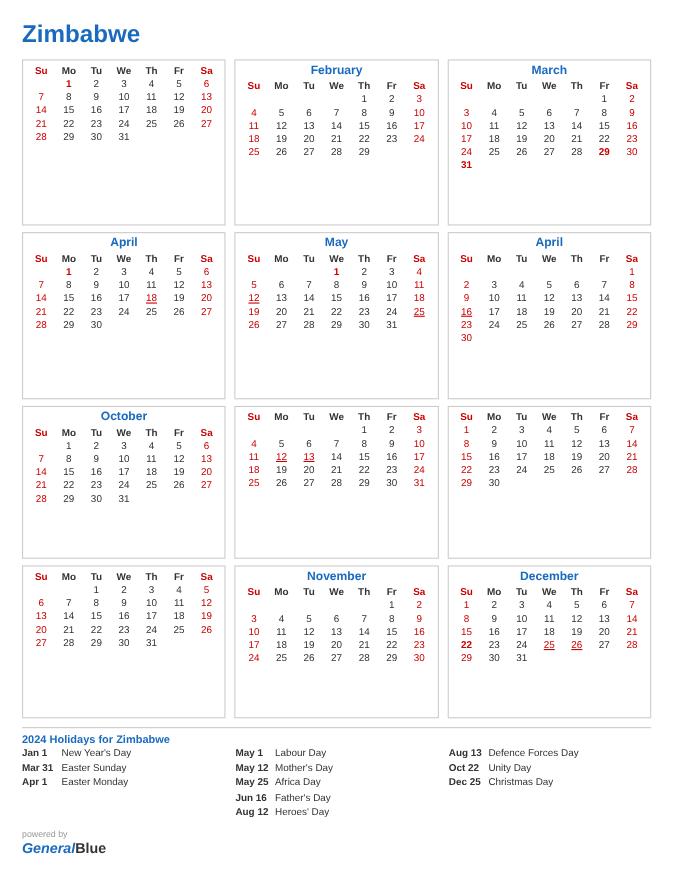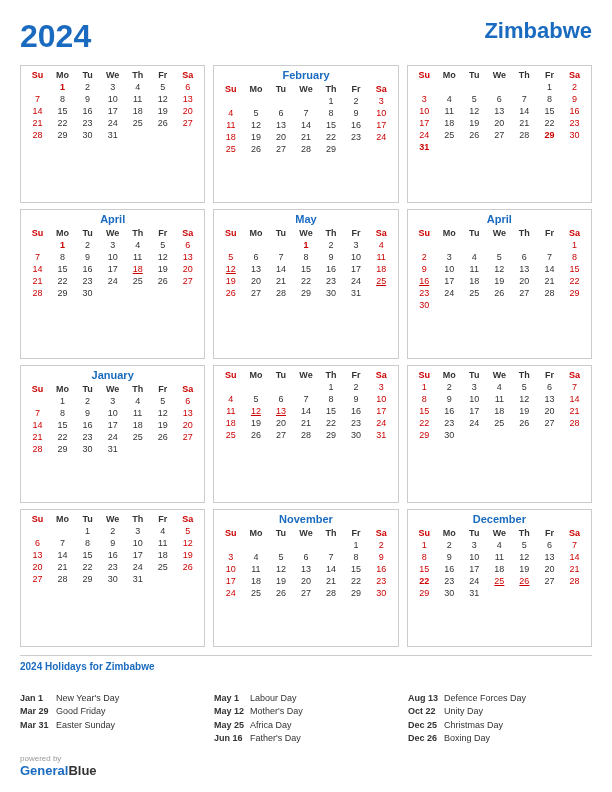--- a/index.html
+++ b/index.html
@@ -74,21 +74,21 @@
     }
     .holidays-section {
       margin-top: 8px;
       border-top: 1px solid #ccc;
       padding-top: 5px;
     }
     .holidays-title {
       font-size: 10px;
       font-weight: bold;
       color: #1a6bbf;
-      margin-bottom: 20px;
+      margin-bottom: 0;
     }
     .holidays-cols {
       display: grid;
       grid-template-columns: 1fr 1fr 1fr;
       gap: 0 10px;
     }
     .holiday-entry {
       display: flex;
       gap: 4px;
       margin-bottom: 1px;
@@ -113,28 +113,28 @@
       font-size: 8px;
       color: #999;
     }
     .general-blue {
       font-size: 13px;
       font-weight: bold;
       color: #333;
     }
     .general-blue span {
       color: #1a6bbf;
+      font-style: italic;
     }
   </style>
 </head>
 <body>
 
 <div class="page">
   <div class="header">
-    <div class="year-title">2024</div>
     <div class="country-title">Zimbabwe</div>
   </div>
 
   <div class="calendars-grid" id="calendars-grid">
   <div class="month-block">
         <table class="cal-table">
           <thead>
             <tr>
               <th style="color: rgb(204, 0, 0);">Su</th>
               <th>Mo</th>
@@ -251,20 +251,21 @@
               <td>27</td>
               <td>28</td>
               <td>29</td>
               <td></td>
               <td></td>
             </tr>
           </tbody>
         </table>
       </div>
       <div class="month-block">
+        <div class="month-name">March</div>
         <table class="cal-table">
           <thead>
             <tr>
               <th style="color: rgb(204, 0, 0);">Su</th>
               <th>Mo</th>
               <th>Tu</th>
               <th>We</th>
               <th>Th</th>
               <th>Fr</th>
               <th style="color: rgb(204, 0, 0);">Sa</th>
@@ -520,21 +521,21 @@
               <td></td>
               <td></td>
               <td></td>
               <td></td>
               <td></td>
             </tr>
           </tbody>
         </table>
       </div>
       <div class="month-block">
-        <div class="month-name">January</div>
+        <div class="month-name">October</div>
         <table class="cal-table">
           <thead>
             <tr>
               <th style="color: rgb(204, 0, 0);">Su</th>
               <th>Mo</th>
               <th>Tu</th>
               <th>We</th>
               <th>Th</th>
               <th>Fr</th>
               <th style="color: rgb(204, 0, 0);">Sa</th>
@@ -905,62 +906,62 @@
 
   <div class="holidays-section">
     <div class="holidays-title">2024 Holidays for Zimbabwe</div>
     <div class="holidays-cols">
       <div class="holidays-col" id="hcol1">
           <div class="holiday-entry">
             <span class="holiday-date">Jan 1</span>
             <span class="holiday-name">New Year's Day</span>
           </div>
           <div class="holiday-entry">
-            <span class="holiday-date">Mar 29</span>
-            <span class="holiday-name">Good Friday</span>
-          </div>
-          <div class="holiday-entry">
             <span class="holiday-date">Mar 31</span>
             <span class="holiday-name">Easter Sunday</span>
           </div>
+          <div class="holiday-entry">
+            <span class="holiday-date">Apr 1</span>
+            <span class="holiday-name">Easter Monday</span>
+          </div>
         </div>
       <div class="holidays-col" id="hcol2">
           <div class="holiday-entry">
             <span class="holiday-date">May 1</span>
             <span class="holiday-name">Labour Day</span>
           </div>
           <div class="holiday-entry">
             <span class="holiday-date">May 12</span>
             <span class="holiday-name">Mother's Day</span>
           </div>
           <div class="holiday-entry">
             <span class="holiday-date">May 25</span>
             <span class="holiday-name">Africa Day</span>
           </div>
           <div class="holiday-entry">
             <span class="holiday-date">Jun 16</span>
             <span class="holiday-name">Father's Day</span>
           </div>
+          <div class="holiday-entry">
+            <span class="holiday-date">Aug 12</span>
+            <span class="holiday-name">Heroes' Day</span>
+          </div>
         </div>
       <div class="holidays-col" id="hcol3">
           <div class="holiday-entry">
             <span class="holiday-date">Aug 13</span>
             <span class="holiday-name">Defence Forces Day</span>
           </div>
           <div class="holiday-entry">
             <span class="holiday-date">Oct 22</span>
             <span class="holiday-name">Unity Day</span>
           </div>
           <div class="holiday-entry">
             <span class="holiday-date">Dec 25</span>
             <span class="holiday-name">Christmas Day</span>
-          </div>
-          <div class="holiday-entry">
-            <span class="holiday-date">Dec 26</span>
-            <span class="holiday-name">Boxing Day</span>
           </div>
         </div>
     </div>
   </div>
 
   <div class="footer">
     <div>
       <div class="powered-by">powered by</div>
       <div class="general-blue"><span>General</span>Blue</div>
     </div>

